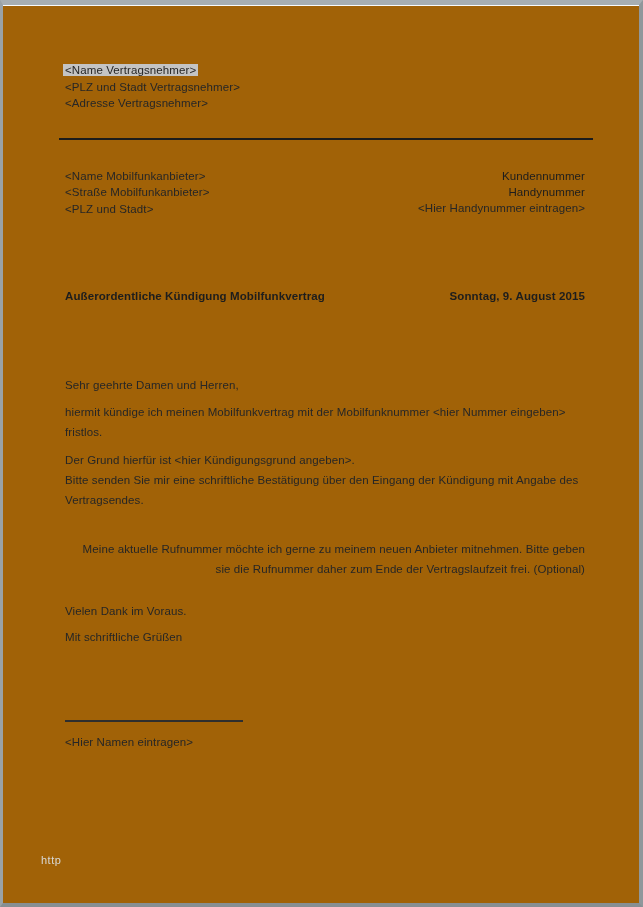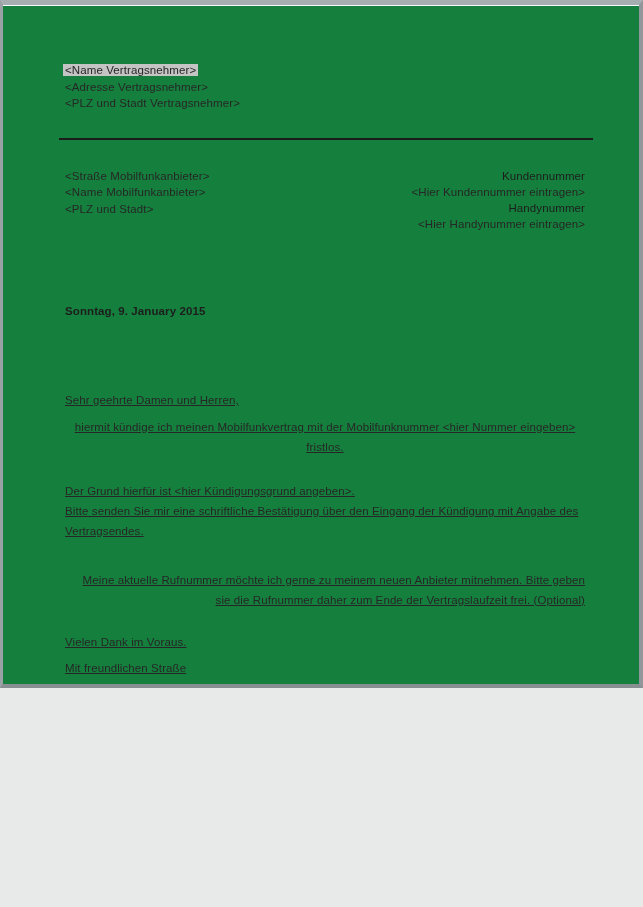--- a/index.html
+++ b/index.html
@@ -4,23 +4,23 @@
 <title>Außerordentliche Kündigung Mobilfunkvertrag</title>
 <style>
   html, body {
     margin: 0;
     padding: 0;
     background: #e8e9e9;
   }
   .page-frame {
     position: relative;
     width: 643px;
-    height: 688px;
+    height: 907px;
     box-sizing: border-box;
-    background: #15803d;
+    background: #a16207;
     border-top: 5px solid #a7aeb2;
     border-right: 4px solid #8f979b;
     border-bottom: 4px solid #878f93;
     border-left: 3px solid #9aa2a6;
     box-shadow: inset 0 1px 0 #f7fafc;
     overflow: hidden;
     font-family: "Liberation Sans", sans-serif;
     font-size: 11.5px;
     color: #262626;
     letter-spacing: 0.1px;
@@ -74,25 +74,24 @@
     margin-top: 69px;
     font-weight: bold;
     color: #1d1d1d;
     line-height: 20px;
   }
 
   
   .body-text p {
     line-height: 20px;
     max-width: 522px;
-    text-decoration: underline;
   }
   .salutation   { margin-top: 69px; }
-  .para-1       { margin-top: 7px; text-align: center; }
-  .para-2       { margin-top: 24px; }
+  .para-1       { margin-top: 7px; }
+  .para-2       { margin-top: 8px; }
   .para-3       { }
   .para-4       { margin-top: 29px; text-align: right; }
   .thanks       { margin-top: 22px; }
   .closing      { margin-top: 6px; }
 
   
   .sig-line {
     width: 178px;
     border-bottom: 2px solid #2e2e2e;
     margin-top: 73px;
@@ -115,52 +114,52 @@
   }
 </style>
 </head>
 <body>
 
 <div class="page-frame">
   <div class="content">
 
     <div class="sender-block">
       <p><span class="hl">&lt;Name Vertragsnehmer&gt;</span></p>
+      <p>&lt;PLZ und Stadt Vertragsnehmer&gt;</p>
       <p>&lt;Adresse Vertragsnehmer&gt;</p>
-      <p>&lt;PLZ und Stadt Vertragsnehmer&gt;</p>
     </div>
 
     <hr class="rule">
 
     <div class="addr-row">
       <div class="recipient-block">
+        <p>&lt;Name Mobilfunkanbieter&gt;</p>
         <p>&lt;Straße Mobilfunkanbieter&gt;</p>
-        <p>&lt;Name Mobilfunkanbieter&gt;</p>
         <p>&lt;PLZ und Stadt&gt;</p>
       </div>
       <div class="account-block">
         <p class="account-label">Kundennummer</p>
-        <p>&lt;Hier Kundennummer eintragen&gt;</p>
         <p class="account-label">Handynummer</p>
         <p>&lt;Hier Handynummer eintragen&gt;</p>
       </div>
     </div>
 
     <div class="subject-row">
-      <span>Sonntag, 9. January 2015</span>
+      <span>Außerordentliche Kündigung Mobilfunkvertrag</span>
+      <span>Sonntag, 9. August 2015</span>
     </div>
 
     <div class="body-text">
       <p class="salutation">Sehr geehrte Damen und Herren,</p>
       <p class="para-1">hiermit kündige ich meinen Mobilfunkvertrag mit der Mobilfunknummer &lt;hier Nummer eingeben&gt; fristlos.</p>
       <p class="para-2">Der Grund hierfür ist &lt;hier Kündigungsgrund angeben&gt;.</p>
       <p class="para-3">Bitte senden Sie mir eine schriftliche Bestätigung über den Eingang der Kündigung mit Angabe des Vertragsendes.</p>
       <p class="para-4">Meine aktuelle Rufnummer möchte ich gerne zu meinem neuen Anbieter mitnehmen. Bitte geben sie die Rufnummer daher zum Ende der Vertragslaufzeit frei. (Optional)</p>
       <p class="thanks">Vielen Dank im Voraus.</p>
-      <p class="closing">Mit freundlichen Straße</p>
+      <p class="closing">Mit schriftliche Grüßen</p>
     </div>
 
     <div class="sig-line"></div>
     <p class="sig-name">&lt;Hier Namen eintragen&gt;</p>
 
   </div>
 
   <span class="watermark">http</span>
 </div>
 

